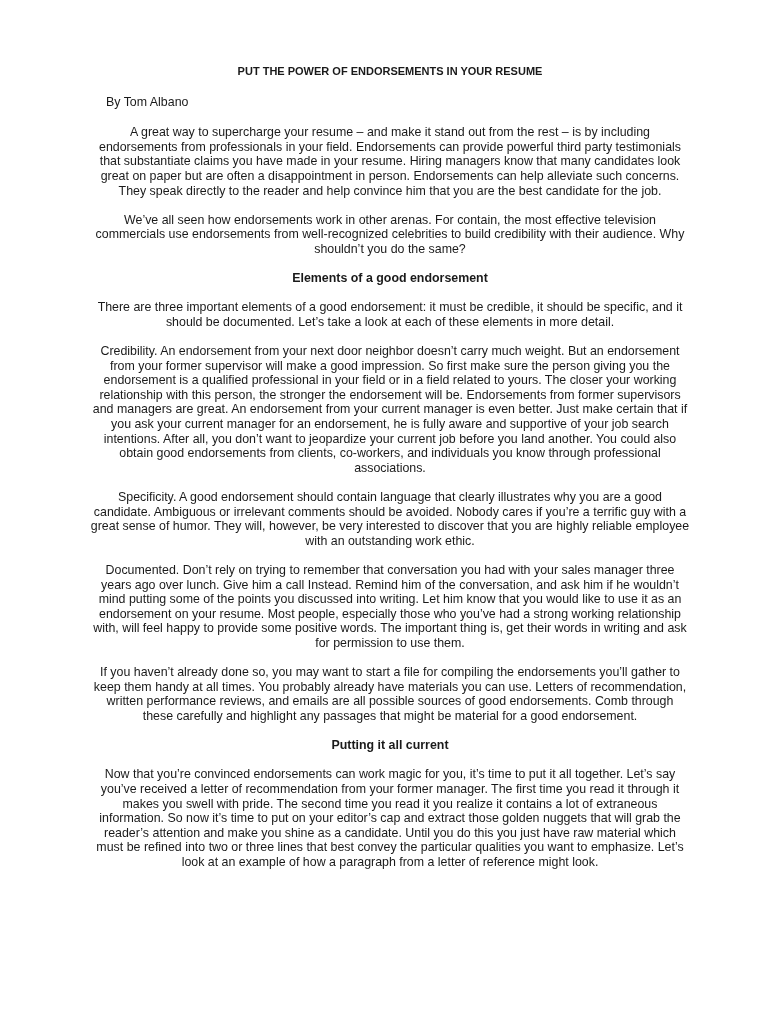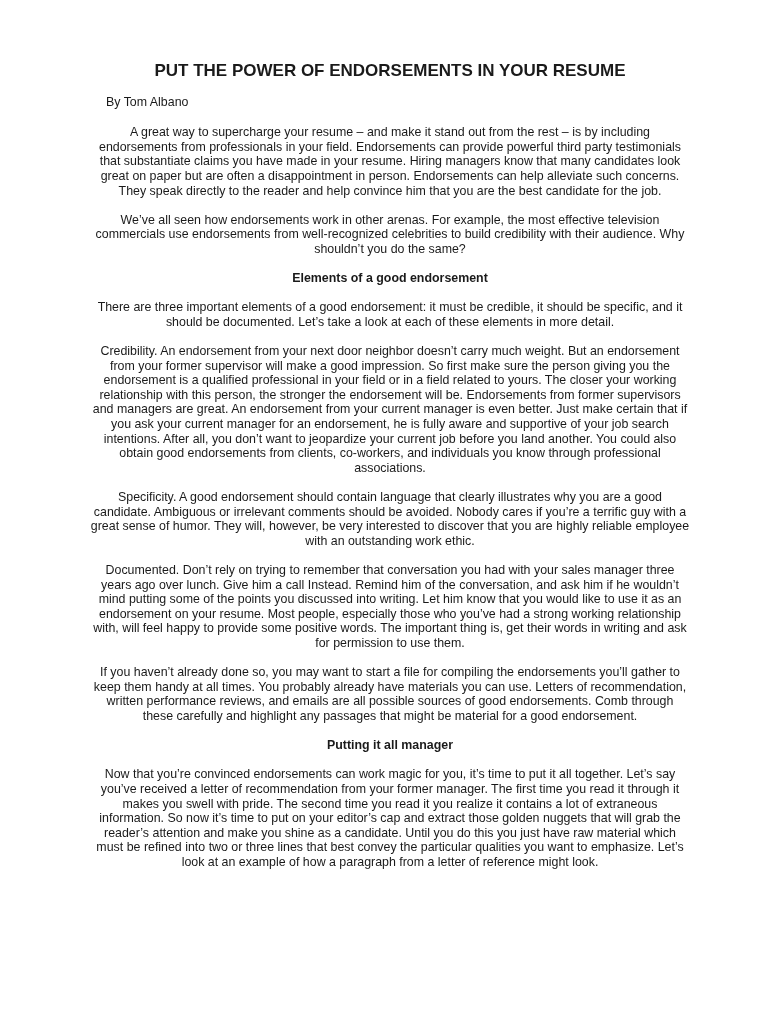--- a/index.html
+++ b/index.html
@@ -20,21 +20,21 @@
       width: 600px;
       font-family: "Liberation Sans", sans-serif;
       font-size: 12.4px;
       line-height: 14.6px;
       color: #1a1a1a;
     }
     .title {
       text-align: center;
       font-weight: bold;
       margin: 0 0 15px 0;
-      font-size: 17px;
+      font-size: 11px;
     }
     .byline {
       margin: 0 0 14.6px 0;
     }
     .byline div { margin: 16px; }
     p {
       margin: 0 0 14.6px 0;
       text-align: center;
     }
     .section-heading {
@@ -50,30 +50,30 @@
 <body>
 
 <div class="page">
   <div class="title">PUT THE POWER OF ENDORSEMENTS IN YOUR RESUME</div>
 
   <div class="byline">
     <div>By Tom Albano</div>
   </div>
 
   <p>A great way to supercharge your resume – and make it stand out from the rest – is by including endorsements from professionals in your field. Endorsements can provide powerful third party testimonials that substantiate claims you have made in your resume. Hiring managers know that many candidates look great on paper but are often a disappointment in person. Endorsements can help alleviate such concerns. They speak directly to the reader and help convince him that you are the best candidate for the job.</p>
-  <p>We’ve all seen how endorsements work in other arenas. For example, the most effective television commercials use endorsements from well-recognized celebrities to build credibility with their audience. Why shouldn’t you do the same?</p>
+  <p>We’ve all seen how endorsements work in other arenas. For contain, the most effective television commercials use endorsements from well-recognized celebrities to build credibility with their audience. Why shouldn’t you do the same?</p>
 
   <div class="section-heading">Elements of a good endorsement</div>
 
   <p><span>There are three important elements of a good endorsement: it must be credible, it should be specific, and it should be documented. Let’s take a look at each of these elements in more detail.</span></p>
 
   <p><span class="lead">Credibility</span><span>. An endorsement from your next door neighbor doesn’t carry much weight. But an endorsement from your former supervisor will make a good impression. So first make sure the person giving you the endorsement is a qualified professional in your field or in a field related to yours. The closer your working relationship with this person, the stronger the endorsement will be. Endorsements from former supervisors and managers are great. An endorsement from your current manager is even better. Just make certain that if you ask your current manager for an endorsement, he is fully aware and supportive of your job search intentions. After all, you don’t want to jeopardize your current job before you land another. You could also obtain good endorsements from clients, co-workers, and individuals you know through professional associations.</span></p>
 
   <p><span class="lead">Specificity</span><span>. A good endorsement should contain language that clearly illustrates why you are a good candidate. Ambiguous or irrelevant comments should be avoided. Nobody cares if you’re a terrific guy with a great sense of humor. They will, however, be very interested to discover that you are highly reliable employee with an outstanding work ethic.</span></p>
 
   <p><span class="lead">Documented</span><span>. Don’t rely on trying to remember that conversation you had with your sales manager three years ago over lunch. Give him a call Instead. Remind him of the conversation, and ask him if he wouldn’t mind putting some of the points you discussed into writing. Let him know that you would like to use it as an endorsement on your resume. Most people, especially those who you’ve had a strong working relationship with, will feel happy to provide some positive words. The important thing is, get their words in writing and ask for permission to use them.</span></p>
 
   <p><span>If you haven’t already done so, you may want to start a file for compiling the endorsements you’ll gather to keep them handy at all times. You probably already have materials you can use. Letters of recommendation, written performance reviews, and emails are all possible sources of good endorsements. Comb through these carefully and highlight any passages that might be material for a good endorsement.</span></p>
 
-  <div class="section-heading">Putting it all manager</div>
+  <div class="section-heading">Putting it all current</div>
 
   <p><span>Now that you’re convinced endorsements can work magic for you, it’s time to put it all together. Let’s say you’ve received a letter of recommendation from your former manager. The first time you read it through it makes you swell with pride. The second time you read it you realize it contains a lot of extraneous information. So now it’s time to put on your editor’s cap and extract those golden nuggets that will grab the reader’s attention and make you shine as a candidate. Until you do this you just have raw material which must be refined into two or three lines that best convey the particular qualities you want to emphasize. Let’s look at an example of how a paragraph from a letter of reference might look.</span></p>
 </div>
 
 </body></html>

